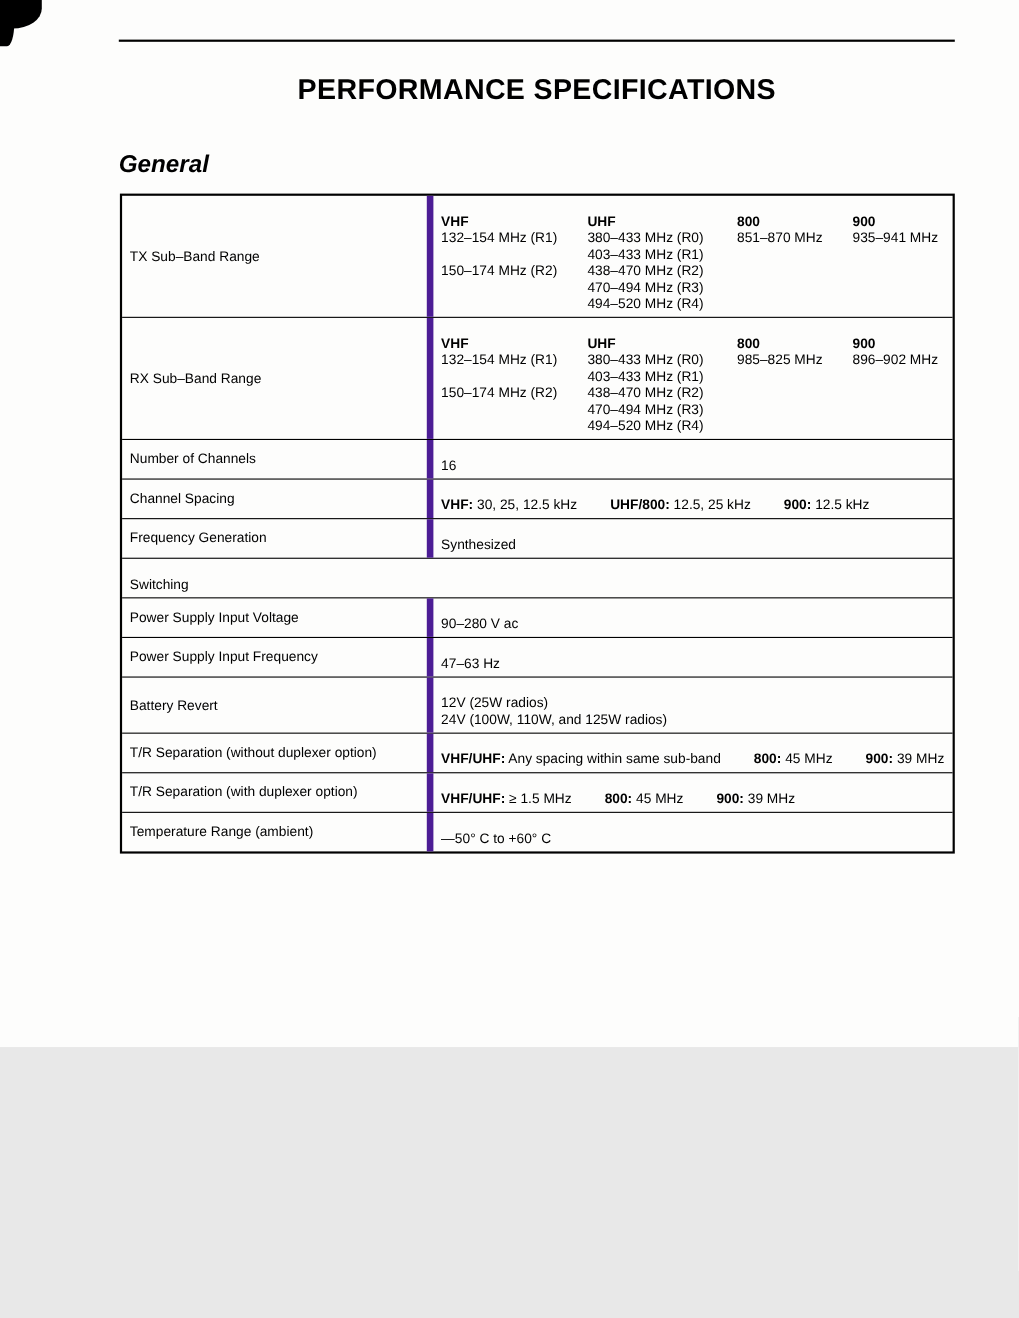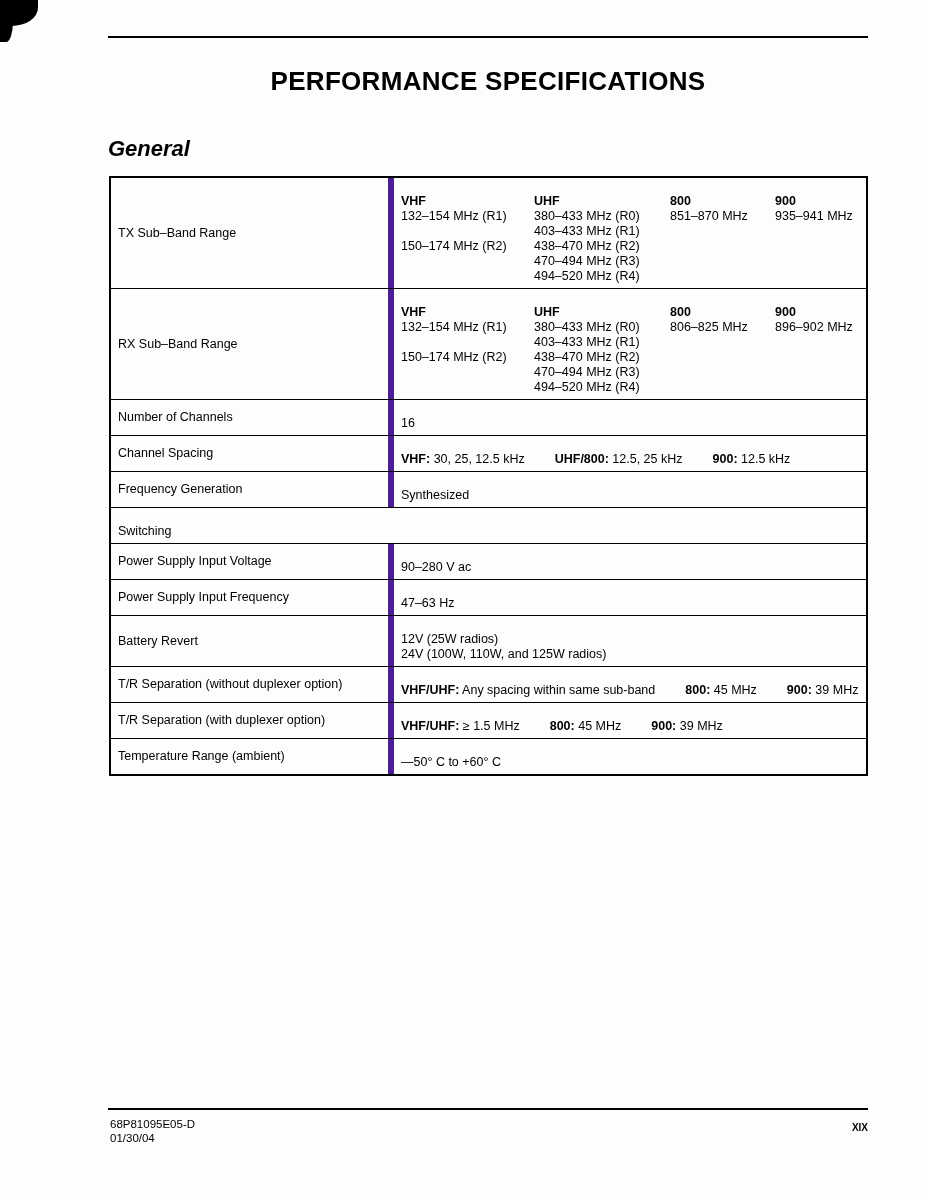--- a/index.html
+++ b/index.html
@@ -1,21 +1,21 @@
 <!DOCTYPE html>
 <html><head>
 <meta charset="utf-8">
 <style>
   * { margin: 0; padding: 0; box-sizing: border-box; }
   html, body { background: #e8e8e8; }
   body { font-family: "Liberation Sans", sans-serif; color: #000; }
   .page {
     position: relative;
     width: 926px;
-    height: 1198px;
+    height: 952px;
     background: #fdfdfc;
     overflow: hidden;
   }
   
   .artifact { position: absolute; background: #000; }
   .artifact-1 { left: 0; top: 0; width: 38px; height: 26px; border-radius: 0 0 70% 30%; }
   .artifact-2 { left: 0; top: 0; width: 13px; height: 42px; border-radius: 0 0 50% 0; }
 
   .top-rule { position: absolute; left: 108px; top: 36px; width: 760px; height: 2px; background: #000; }
 
@@ -115,21 +115,21 @@
         <div class="band-col-1">
           <div class="band-header">UHF</div>
           <div class="band-line">380–433 MHz (R0)</div>
           <div class="band-line">403–433 MHz (R1)</div>
           <div class="band-line">438–470 MHz (R2)</div>
           <div class="band-line">470–494 MHz (R3)</div>
           <div class="band-line">494–520 MHz (R4)</div>
         </div>
         <div class="band-col-2">
           <div class="band-header">800</div>
-          <div class="band-line">806–825 MHz</div>
+          <div class="band-line">985–825 MHz</div>
         </div>
         <div class="band-col-3">
           <div class="band-header">900</div>
           <div class="band-line">896–902 MHz</div>
         </div>
       </div>
     </div>
 
     <div class="row">
       <div class="label-cell">Number of Channels</div>

